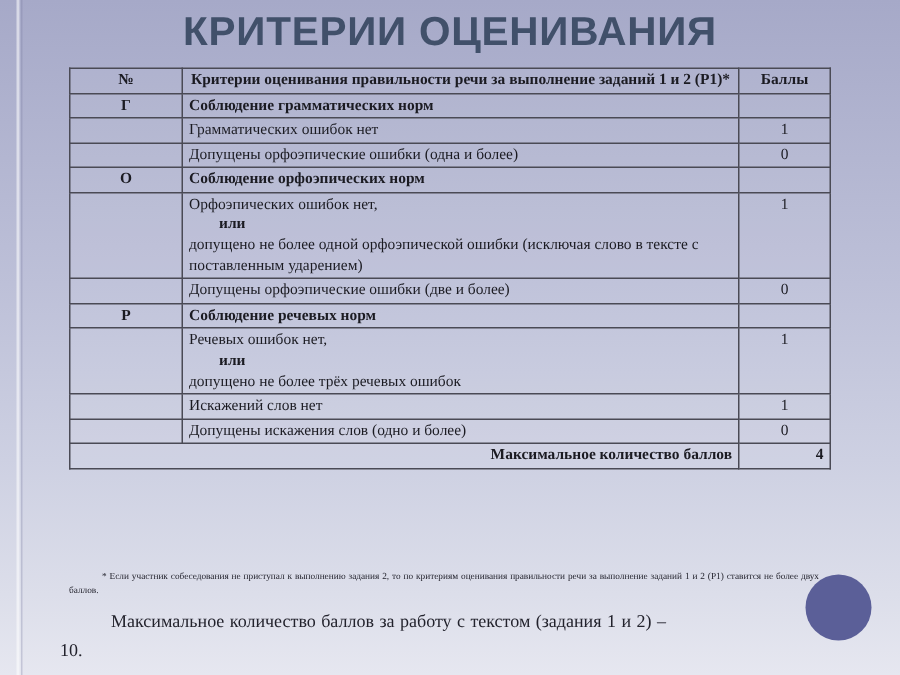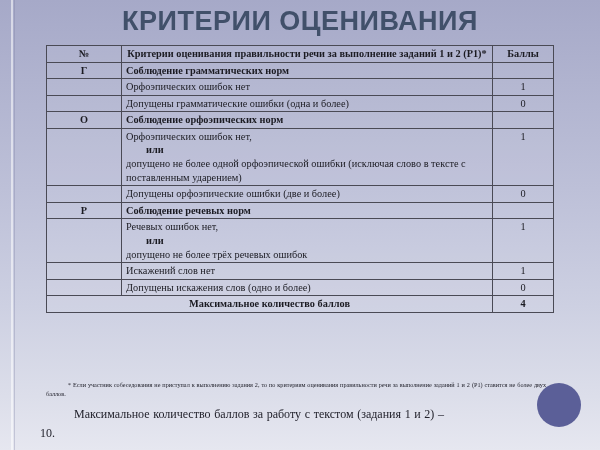--- a/index.html
+++ b/index.html
@@ -112,21 +112,21 @@
   .col-score { width: 61px; }
 
   .c-center { text-align: center; }
   .c-bold   { font-weight: bold; }
   .hdr      { font-weight: bold; text-align: center; padding: 3px 4px; }
   .code     { font-weight: bold; text-align: center; }
   .section  { font-weight: bold; }
   .score    { text-align: center; }
   .ili      { font-weight: bold; margin-left: 20px; }
 
-  .maxrow td { font-weight: bold; padding: 2px 4px; }
+  .maxrow td { font-weight: bold; padding: 2px 4px; text-align: right; }
 
   
   .note-star {
     position: absolute;
     left: 46px;
     top: 381px;
     width: 500px;
     font-size: 6.2px;
     line-height: 1.45;
     color: #22222c;
@@ -175,26 +175,26 @@
           <td class="hdr">Баллы</td>
         </tr>
 
         <tr>
           <td class="code">Г</td>
           <td class="section">Соблюдение грамматических норм</td>
           <td class="score"></td>
         </tr>
         <tr>
           <td class="code"></td>
-          <td>Орфоэпических ошибок нет</td>
-          <td class="score">1</td>
-        </tr>
-        <tr>
-          <td class="code"></td>
-          <td>Допущены грамматические ошибки (одна и более)</td>
+          <td>Грамматических ошибок нет</td>
+          <td class="score">1</td>
+        </tr>
+        <tr>
+          <td class="code"></td>
+          <td>Допущены орфоэпические ошибки (одна и более)</td>
           <td class="score">0</td>
         </tr>
 
         <tr>
           <td class="code">О</td>
           <td class="section">Соблюдение орфоэпических норм</td>
           <td class="score"></td>
         </tr>
         <tr>
           <td class="code"></td>

